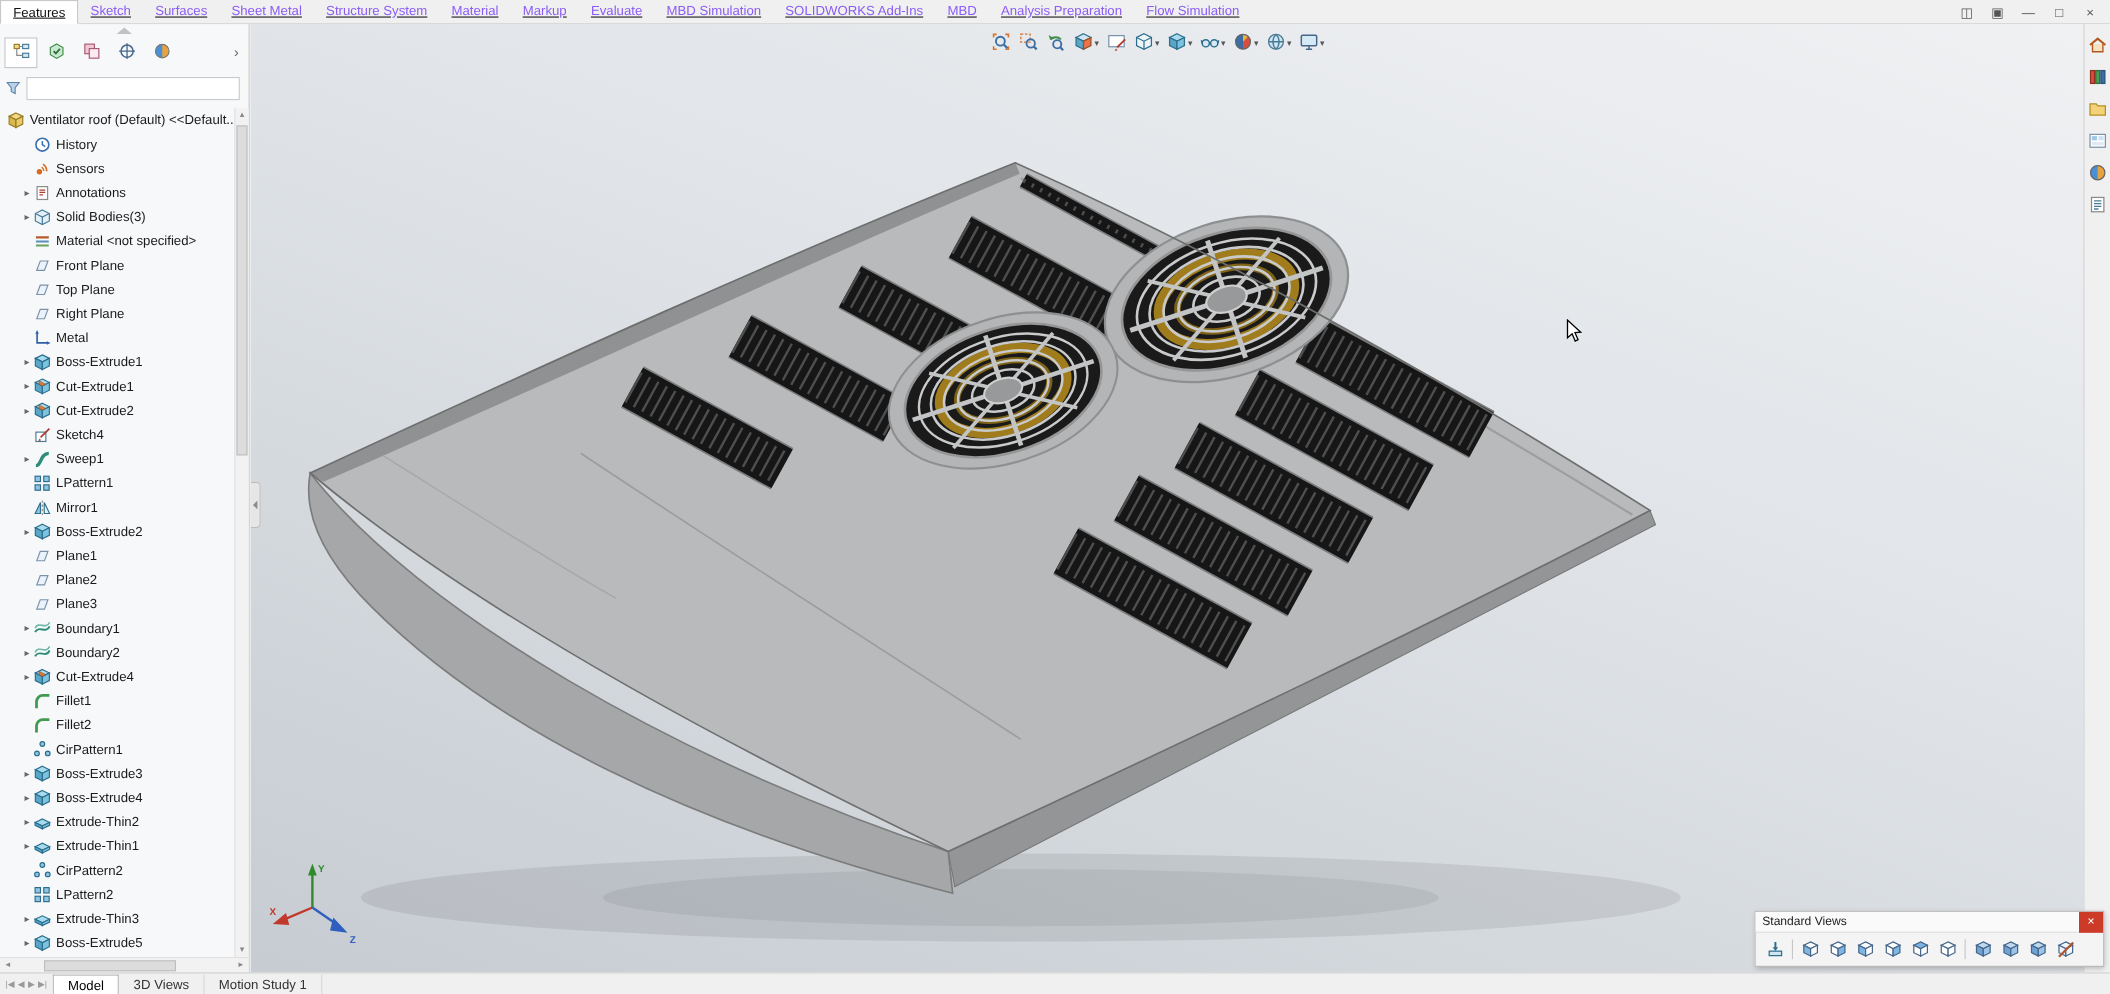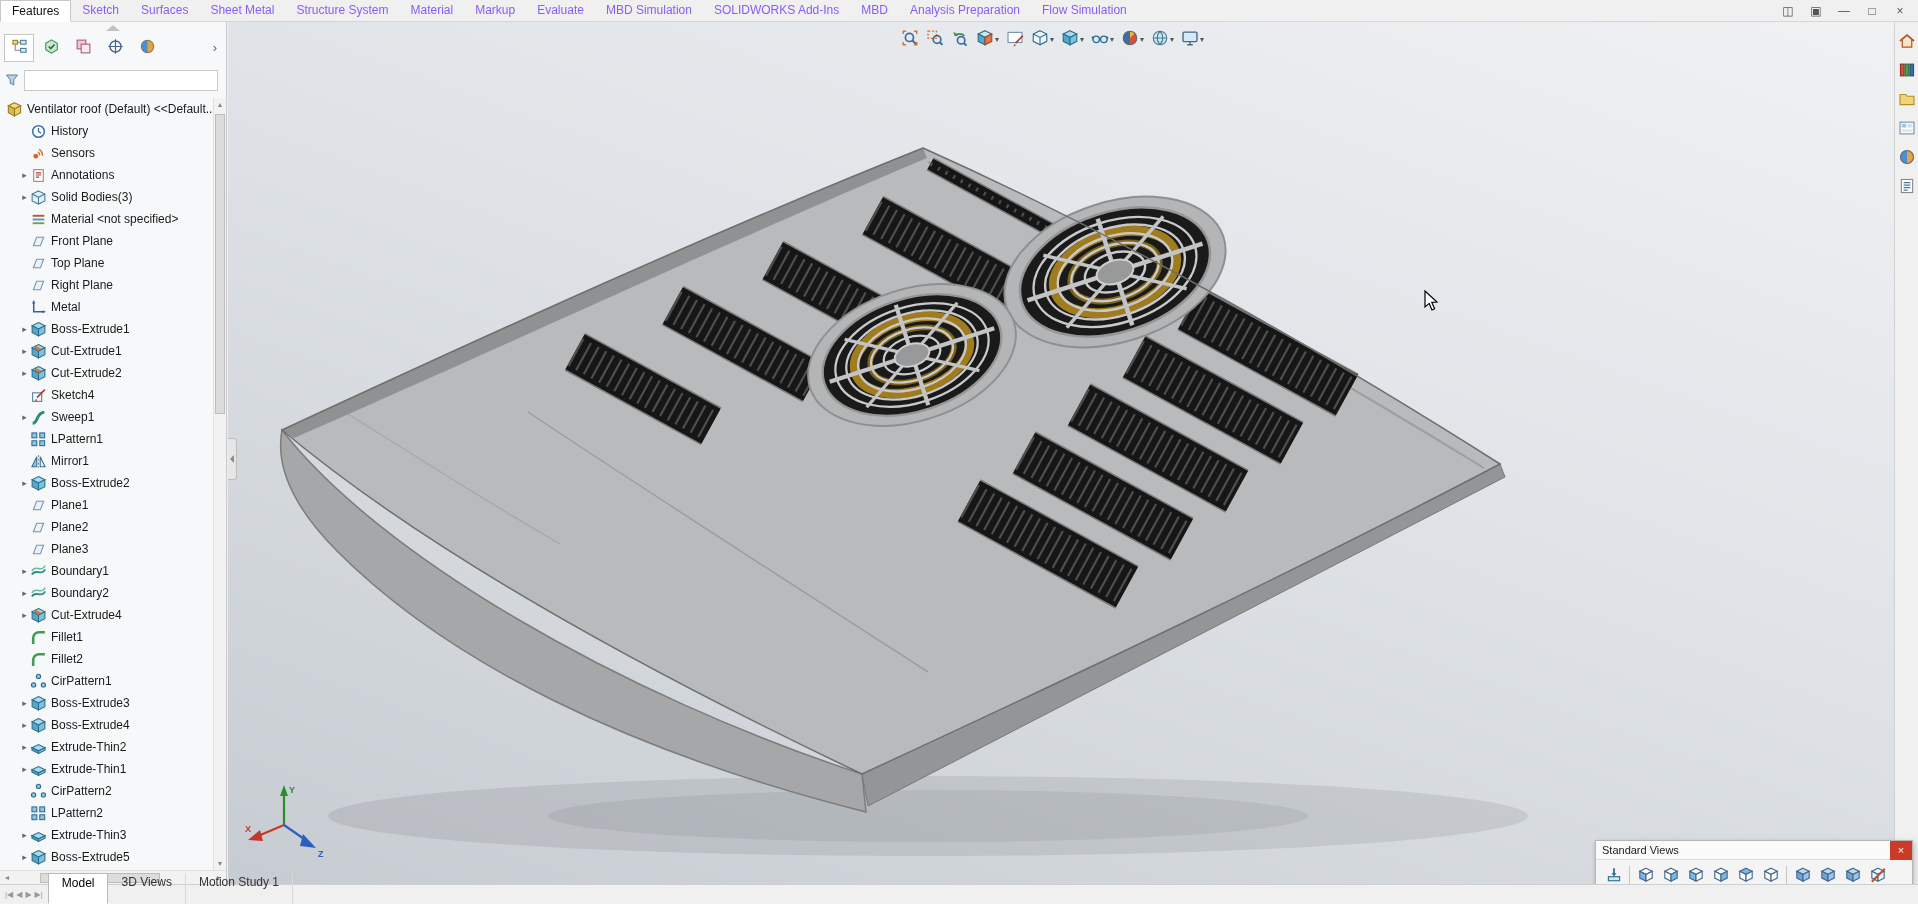--- a/index.html
+++ b/index.html
@@ -1,21 +1,21 @@
 <!DOCTYPE html>
 <html style="--bar_bg: #f0f0f0; --panel_bg: #f7f8f9; --viewport_top: #f0f1f3; --viewport_mid: #dfe3e7; --viewport_bottom: #c7ccd2; --model_gray: #b8babb; --vent_black: #161616; --fan_gold: #a8821e; --close_red: #cc3b28; --accent_blue: #2d6e8d;"><head>
 <meta charset="utf-8">
 <style>
   * { margin:0; padding:0; box-sizing:border-box; }
   html,body { width:1918px; height:904px; overflow:hidden; }
   body { font-family:"Liberation Sans", sans-serif; font-size:12px; color:#1a1a1a; background:#f0f0f0; }
   #app { position:relative; width:1918px; height:904px; background:#f0f0f0; }
 
   
-  .cmd-bar { position:absolute; top:0; left:0; right:0; height:22px; background:var(--bar_bg,#f0f0f0); border-bottom:1px solid #d6d6d6; }
+  .cmd-bar { position:absolute; top:0; left:0; right:0; height:22px; background:var(--bar_bg,#f0f0f0); border-bottom:1px solid #d6d6d6;text-decoration:underline; }
   .cmd-tabs { display:flex; height:22px; }
   .cmd-tab { padding:0 11px; line-height:21px; color:#8b5cf6; white-space:nowrap; cursor:default; }
   .cmd-tab.active { background:#fff; border:1px solid #c8c8c8; border-bottom:1px solid #fff; color:#111; }
   .win-controls { position:absolute; right:4px; top:0; display:flex; height:22px; align-items:center; }
   .win-btn { width:28px; text-align:center; line-height:20px; color:#555; font-size:12px; cursor:default; }
 
   
   .left-panel { position:absolute; left:0; top:22px; width:227px; bottom:20px; background:var(--panel_bg,#f7f8f9); border-right:1px solid #c9c9c9; }
   .panel-notch { position:absolute; top:3px; left:50%; margin-left:-7px; width:0; height:0;
     border-left:7px solid transparent; border-right:7px solid transparent; border-bottom:6px solid #c2c2c2; }
@@ -57,34 +57,34 @@
   .splitter-handle::before { content:""; position:absolute; left:2px; top:16px; width:0; height:0;
     border-top:4px solid transparent; border-bottom:4px solid transparent; border-right:4px solid #8a8a8a; }
 
   
   .task-pane { position:absolute; right:0; top:22px; width:24px; bottom:20px; background:#f0f0f0; border-left:1px solid #d2d2d2;
     display:flex; flex-direction:column; align-items:center; padding-top:10px; gap:11px; }
   .tp-icon { width:18px; height:18px; }
   .tp-icon svg { width:18px; height:18px; }
 
   
-  .std-views { position:absolute; left:1595px; top:828px; width:318px; background:#f4f4f4; border:1px solid #b5b5b5; box-shadow:1px 2px 5px rgba(0,0,0,0.25);margin-top:12px; }
+  .std-views { position:absolute; left:1595px; top:828px; width:318px; background:#f4f4f4; border:1px solid #b5b5b5; box-shadow:1px 2px 5px rgba(0,0,0,0.25); }
   .sv-title-row { height:19px; display:flex; align-items:center; padding-left:6px; font-size:11px; color:#222; background:#fafafa; border-bottom:1px solid #ddd; }
   .sv-close { margin-left:auto; width:22px; height:19px; background:var(--close_red,#cc3b28); color:#fff; border:none; font-size:11px; line-height:18px; text-align:center; font-family:inherit; }
   .sv-icons { height:30px; display:flex; align-items:center; padding:0 5px; }
   .sv-btn { width:25px; height:24px; display:flex; align-items:center; justify-content:center; }
   .sv-btn svg { width:18px; height:18px; }
   .sv-sep { width:1px; height:18px; background:#c6c6c6; margin:0 3px; }
 
   
   .bottom-bar { position:absolute; left:0; right:0; bottom:0; height:20px; background:#f0f0f0; border-top:1px solid #cfcfcf; display:flex; align-items:flex-end; }
   .sheet-nav { display:flex; align-items:center; height:100%; padding:0 5px; gap:3px; }
   .nav-btn { color:#999; font-size:8px; line-height:19px; cursor:default; }
   .bottom-tabs { display:flex; height:20px; align-items:flex-end; }
-  .btab { height:31px; line-height:18px; padding:0 13px; border-right:1px solid #d8d8d8; color:#333; cursor:default; }
+  .btab { height:18px; line-height:18px; padding:0 13px; border-right:1px solid #d8d8d8; color:#333; cursor:default; }
   .btab.active { background:#fff; border:1px solid #b9b9b9; border-bottom:1px solid #fff; color:#000; }
 </style>
 </head>
 <body>
 
 <div id="app">
 
   <div class="cmd-bar">
     <div class="cmd-tabs">
         <div class="cmd-tab active">Features</div>

